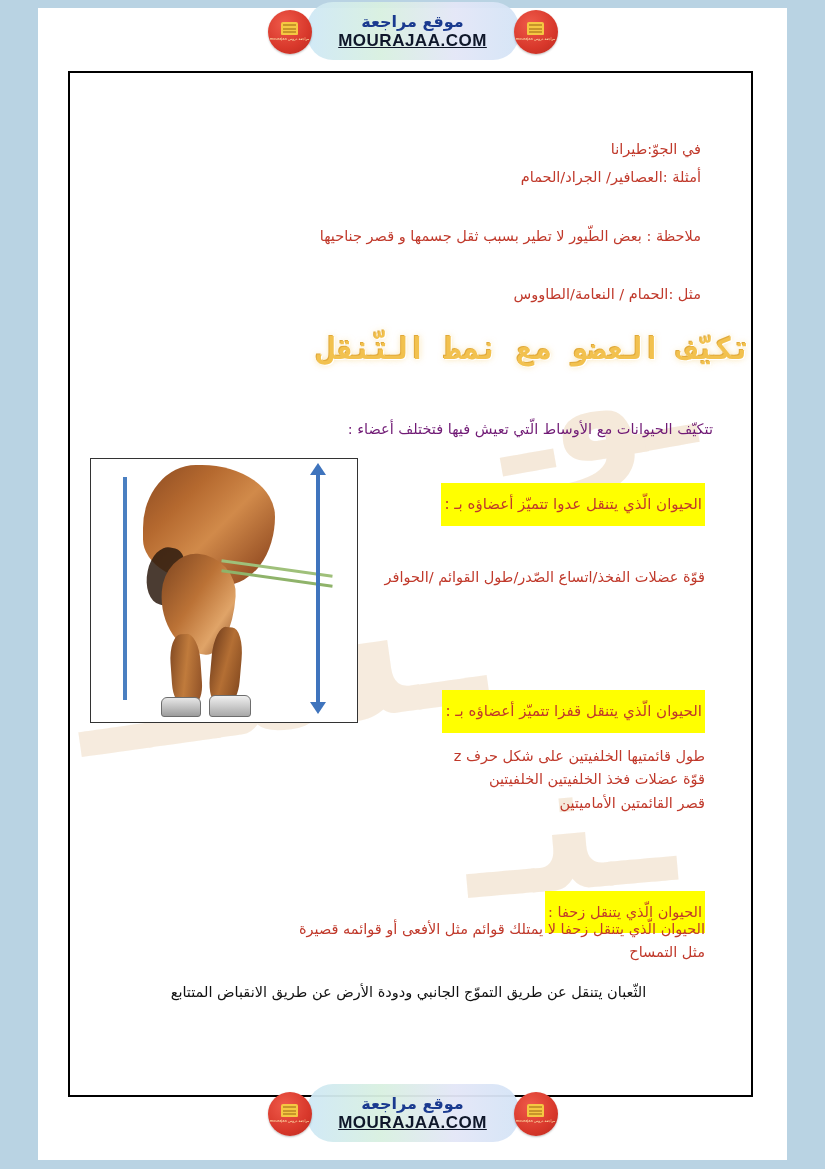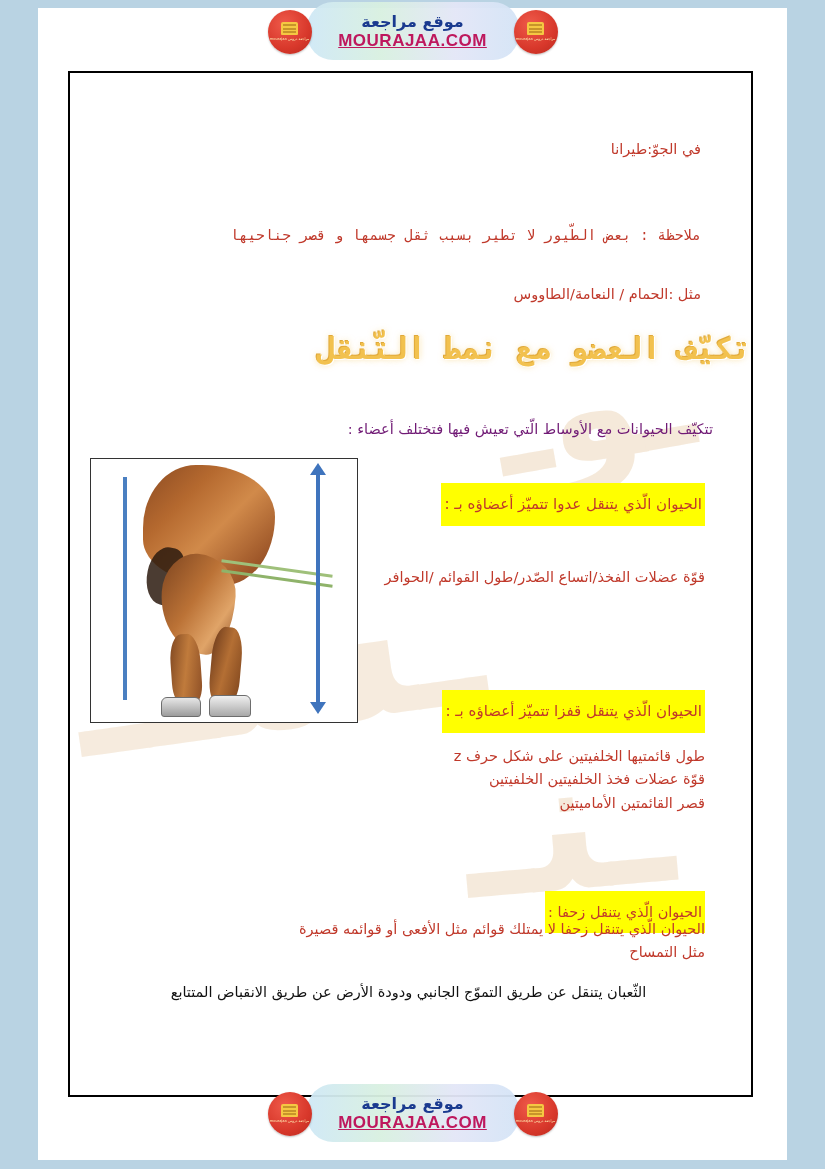--- a/index.html
+++ b/index.html
@@ -43,21 +43,21 @@
     position: relative;
     text-align: center;
     line-height: 1.18;
     z-index: 2;
   }
   .wm-text .l1 {
     font-size: 16px; font-weight: bold; color: #1a3a8f;
     font-family: "DejaVu Sans", sans-serif;
   }
   .wm-text .l2 {
-    font-size: 17px; font-weight: bold; color: #be185d;
+    font-size: 17px; font-weight: bold; color: #0f172a;
     letter-spacing: .5px;
     text-decoration: underline;
     font-family: "Liberation Sans", sans-serif;
   }
   .wm-badge {
     position: absolute;
     width: 44px; height: 44px; border-radius: 50%;
     background: radial-gradient(circle at 38% 32%, #ef5a4a 0%, #d8382b 60%, #b9291f 100%);
     top: 8px;
     display: flex; flex-direction: column;
@@ -137,21 +137,21 @@
     z-index: 6;
     font-family: "DejaVu Sans", sans-serif;
     direction: rtl;
     text-align: right;
     line-height: 1.55;
   }
   .red { color: #c0392b; }
   .dark { color: #1b1b1b; }
   .t-fi-jaw   { top: 65px;  right: 50px; font-size: 14.5px; }
   .t-amthila  { top: 93px;  right: 50px; font-size: 14.5px; }
-  .t-mulahaza { top: 152px; right: 50px; font-size: 14.5px; font-family: Liberation Mono, monospace; }
+  .t-mulahaza { top: 152px; right: 50px; font-size: 14.5px; }
   .t-mithl    { top: 210px; right: 50px; font-size: 14.5px; }
 
   .title-banner {
     position: absolute;
     top: 258px; right: 0; left: 0;
     z-index: 7;
     font-size: 30px;
     font-weight: bold;
     letter-spacing: 2px;
     color: #f2c14e;
@@ -288,20 +288,21 @@
 <div class="page">
 
   <div class="sheet">
     <div class="content">
 
       <div class="bgmark bgmark-1">ـوـ</div>
       <div class="bgmark bgmark-2">ـســ</div>
       <div class="bgmark bgmark-3">ـنـ</div>
 
       <div class="txt red t-fi-jaw">في الجوّ:طيرانا</div>
+      <div class="txt red t-amthila">أمثلة :العصافير/ الجراد/الحمام</div>
       <div class="txt red t-mulahaza">ملاحظة : بعض الطّيور لا تطير بسبب ثقل جسمها و قصر جناحيها</div>
       <div class="txt red t-mithl">مثل :الحمام / النعامة/الطاووس</div>
 
       <div class="title-banner">تكيّف العضو مع نمط التّنقل</div>
 
       <div class="txt dark t-intro">تتكيّف الحيوانات مع الأوساط الّتي تعيش فيها فتختلف أعضاء :</div>
 
       <div class="imgbox">
         <div class="scene">
           <div class="vline"></div>

